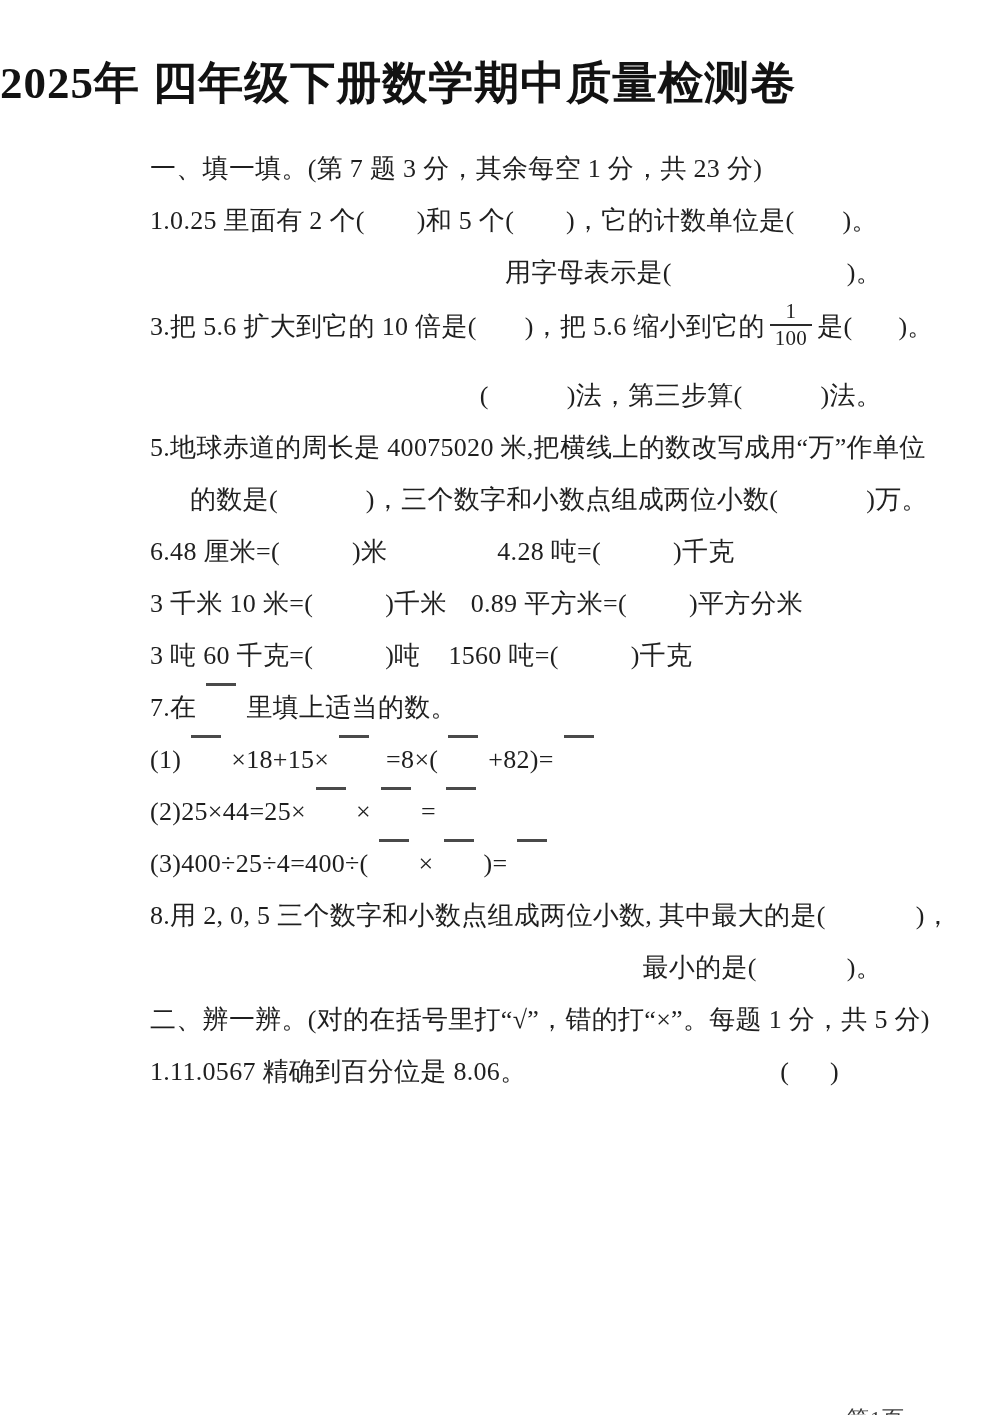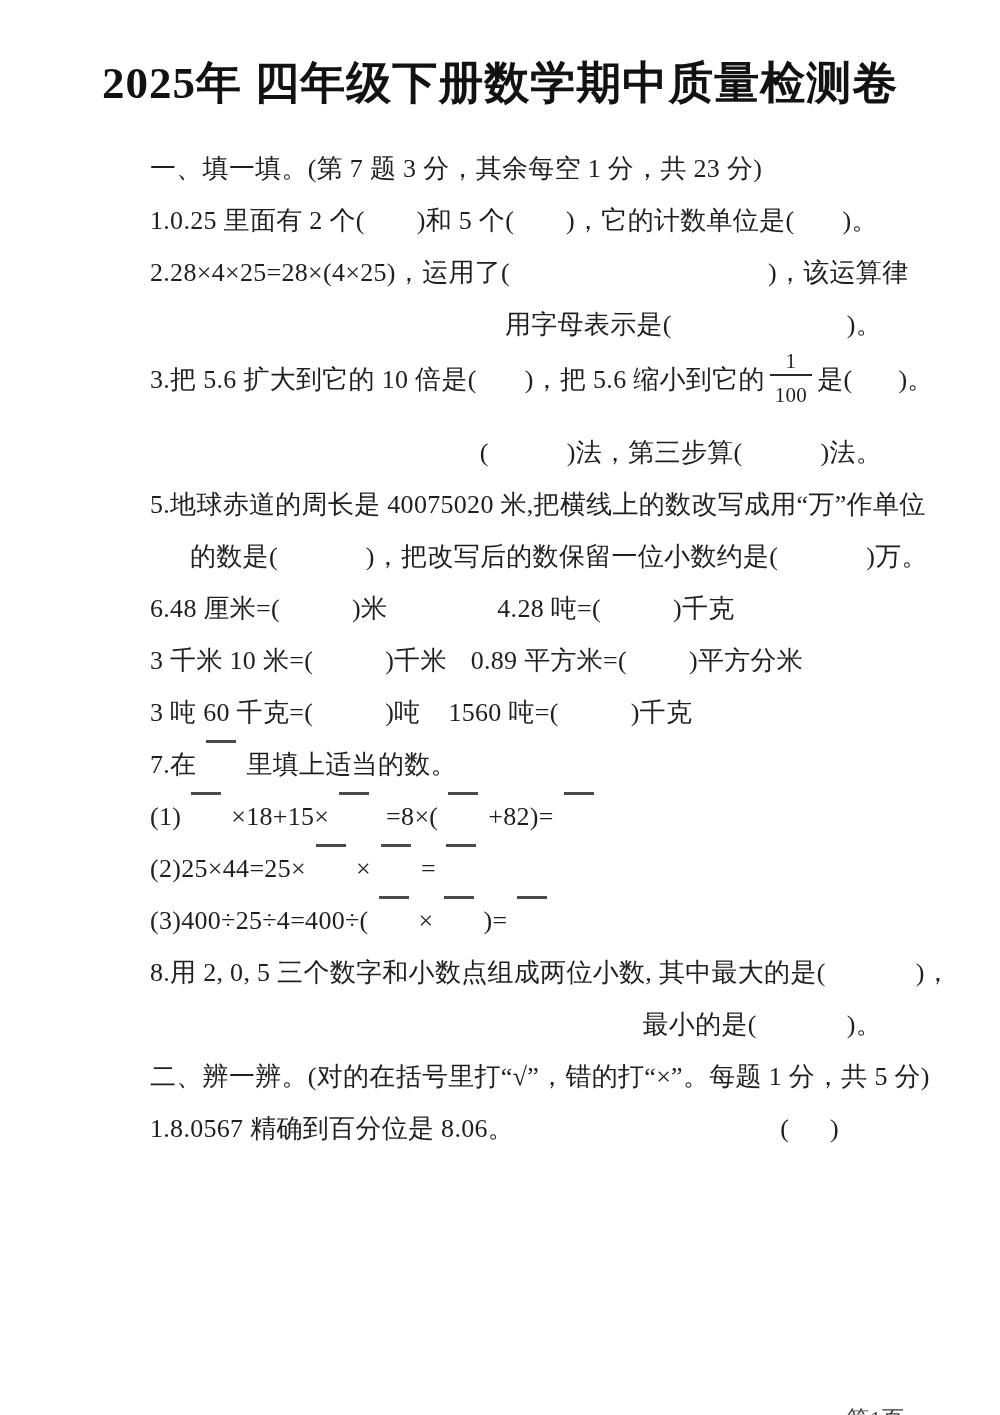--- a/index.html
+++ b/index.html
@@ -4,74 +4,73 @@
 <style>
   html,body{margin:0;padding:0;background:#ffffff;}
   .page{
     position:relative;
     width:1000px;height:1415px;
     background:#ffffff;
     overflow:hidden;
     font-family:"Liberation Serif","DejaVu Serif",serif;
     color:#1f1f1f;
   }
-  .title-block{margin-top:50px;text-align:center;color:#121212;}
+  .title-block{margin-top:50px;color:#121212;}
   .title-line{font-size:45px;font-weight:bold;line-height:1.48;letter-spacing:1px;}
   .content{padding:26px 118px 0 150px;}
   .line{
     font-size:26px;line-height:52px;
     white-space:pre;position:relative;
     letter-spacing:0.3px;
   }
   .indent{padding-left:40px;text-align:right;}
   .sp{display:inline-block;height:2px;}
   .box{
     display:inline-block;width:30px;height:16px;
     border-top:3px solid #4a4a4a;
     vertical-align:14px;margin:0 10px;
   }
   .u{text-underline-offset:5px;text-decoration-thickness:2px;}
   .frac{
     display:inline-block;text-align:center;vertical-align:middle;
     font-size:21px;line-height:1.15;margin:0 5px;transform:translateY(-4px);
   }
   .frac .n{display:block;padding:0 5px 1px;border-bottom:2px solid #2a2a2a;}
-  .frac .d{display:block;padding:7px 5px 0;}
+  .frac .d{display:block;padding:0 5px 0;}
   .right-answer{position:absolute;right:43px;}
   .footer{
     position:absolute;top:1356px;right:95px;
     font-size:22px;color:#3a3a3a;letter-spacing:1px;margin-top:48px;
   }
 </style>
 </head>
 <body>
 
 <div class="page">
 
   <div class="title-block">
     <div class="title-line">2025年 四年级下册数学期中质量检测卷</div>
   </div>
 
   <div class="content">
       <div class="line"><span>一、填一填。(第 7 题 3 分，其余每空 1 分，共 23 分)</span></div>
       <div class="line"><span>1.0.25 里面有 2 个(</span><span class="sp" style="width: 52px;"></span><span>)和 5 个(</span><span class="sp" style="width: 52px;"></span><span>)，它的计数单位是(</span><span class="sp" style="width: 48px;"></span><span>)。</span></div>
-      <div class="line"><span>2.28×4×25=28×(4×25)，运用了(</span><span class="sp" style="width: 258px;"></span><span>)，该运算律</span></div>
       <div class="line indent"><span>用字母表示是(</span><span class="sp" style="width: 175px;"></span><span>)。</span></div>
       <div class="line" style="margin-top: 2px; margin-bottom: 16px;"><span>3.把 5.6 扩大到它的 10 倍是(</span><span class="sp" style="width: 48px;"></span><span>)，把 5.6 缩小到它的</span><span class="frac"><span class="n">1</span><span class="d">100</span></span><span>是(</span><span class="sp" style="width: 46px;"></span><span>)。</span></div>
       <div class="line indent"><span>(</span><span class="sp" style="width: 78px;"></span><span>)法，第三步算(</span><span class="sp" style="width: 78px;"></span><span>)法。</span></div>
       <div class="line"><span>5.地球赤道的周长是 </span><span class="u">40075020</span><span> 米,把横线上的数改写成用“万”作单位</span></div>
-      <div class="line indent"><span>的数是(</span><span class="sp" style="width: 88px;"></span><span>)，把改写后的数保留一位小数约是(</span><span class="sp" style="width: 88px;"></span><span>)万。</span></div>
+      <div class="line indent"><span>的数是(</span><span class="sp" style="width: 88px;"></span><span>)，三个数字和小数点组成两位小数(</span><span class="sp" style="width: 88px;"></span><span>)万。</span></div>
       <div class="line"><span>6.48 厘米=(</span><span class="sp" style="width: 72px;"></span><span>)米</span><span class="sp" style="width: 110px;"></span><span>4.28 吨=(</span><span class="sp" style="width: 72px;"></span><span>)千克</span></div>
       <div class="line"><span>3 千米 10 米=(</span><span class="sp" style="width: 72px;"></span><span>)千米</span><span class="sp" style="width: 24px;"></span><span>0.89 平方米=(</span><span class="sp" style="width: 62px;"></span><span>)平方分米</span></div>
       <div class="line"><span>3 吨 60 千克=(</span><span class="sp" style="width: 72px;"></span><span>)吨</span><span class="sp" style="width: 28px;"></span><span>1560 吨=(</span><span class="sp" style="width: 72px;"></span><span>)千克</span></div>
       <div class="line"><span>7.在</span><span class="box"></span><span>里填上适当的数。</span></div>
       <div class="line"><span>(1)</span><span class="box"></span><span>×18+15×</span><span class="box"></span><span> =8×(</span><span class="box"></span><span>+82)=</span><span class="box"></span></div>
       <div class="line"><span>(2)25×44=25×</span><span class="box"></span><span>×</span><span class="box"></span><span>=</span><span class="box"></span></div>
       <div class="line"><span>(3)400÷25÷4=400÷(</span><span class="box"></span><span>×</span><span class="box"></span><span>)=</span><span class="box"></span></div>
       <div class="line"><span>8.用 2, 0, 5 三个数字和小数点组成两位小数, 其中最大的是(</span><span class="sp" style="width: 90px;"></span><span>)，</span></div>
       <div class="line indent"><span>最小的是(</span><span class="sp" style="width: 90px;"></span><span>)。</span></div>
       <div class="line"><span>二、辨一辨。(对的在括号里打“√”，错的打“×”。每题 1 分，共 5 分)</span></div>
-      <div class="line"><span>1.8.0567 精确到百分位是 8.06。</span><span class="right-answer">(      )</span></div>
+      <div class="line"><span>1.11.0567 精确到百分位是 8.06。</span><span class="right-answer">(      )</span></div>
     </div>
 
   <div class="footer">第1页</div>
 
 </div>
 
 </body></html>

